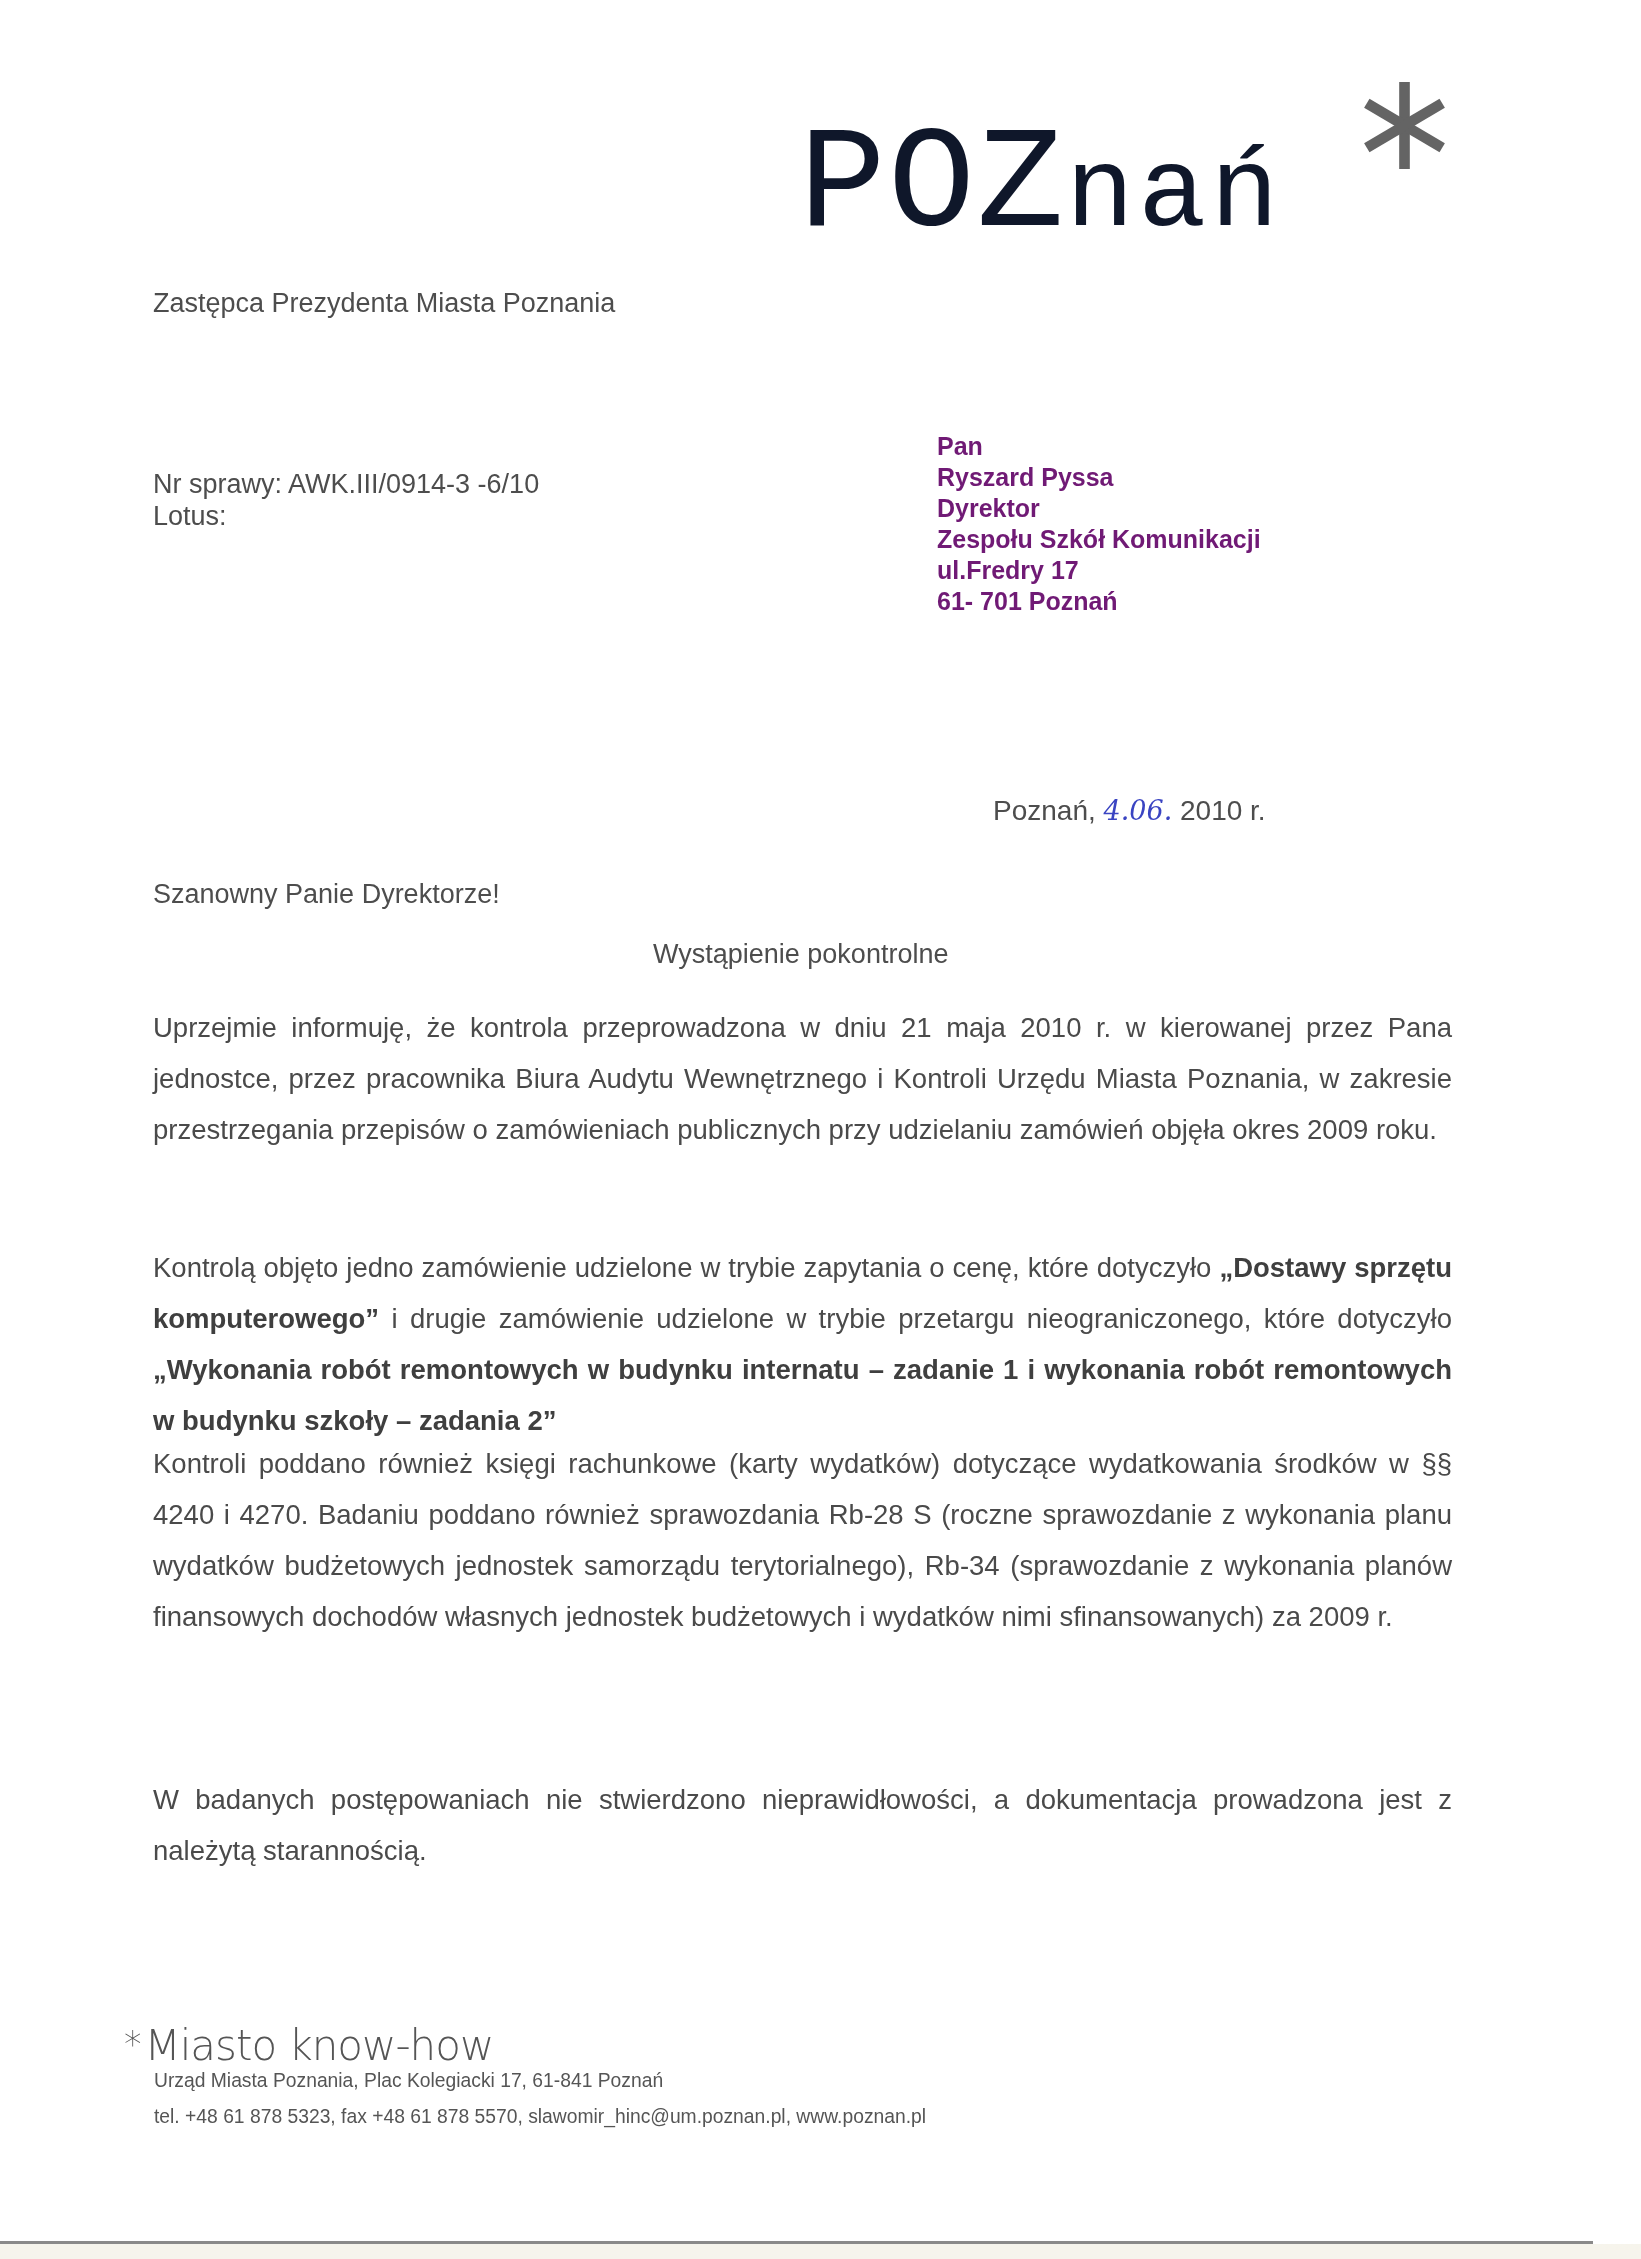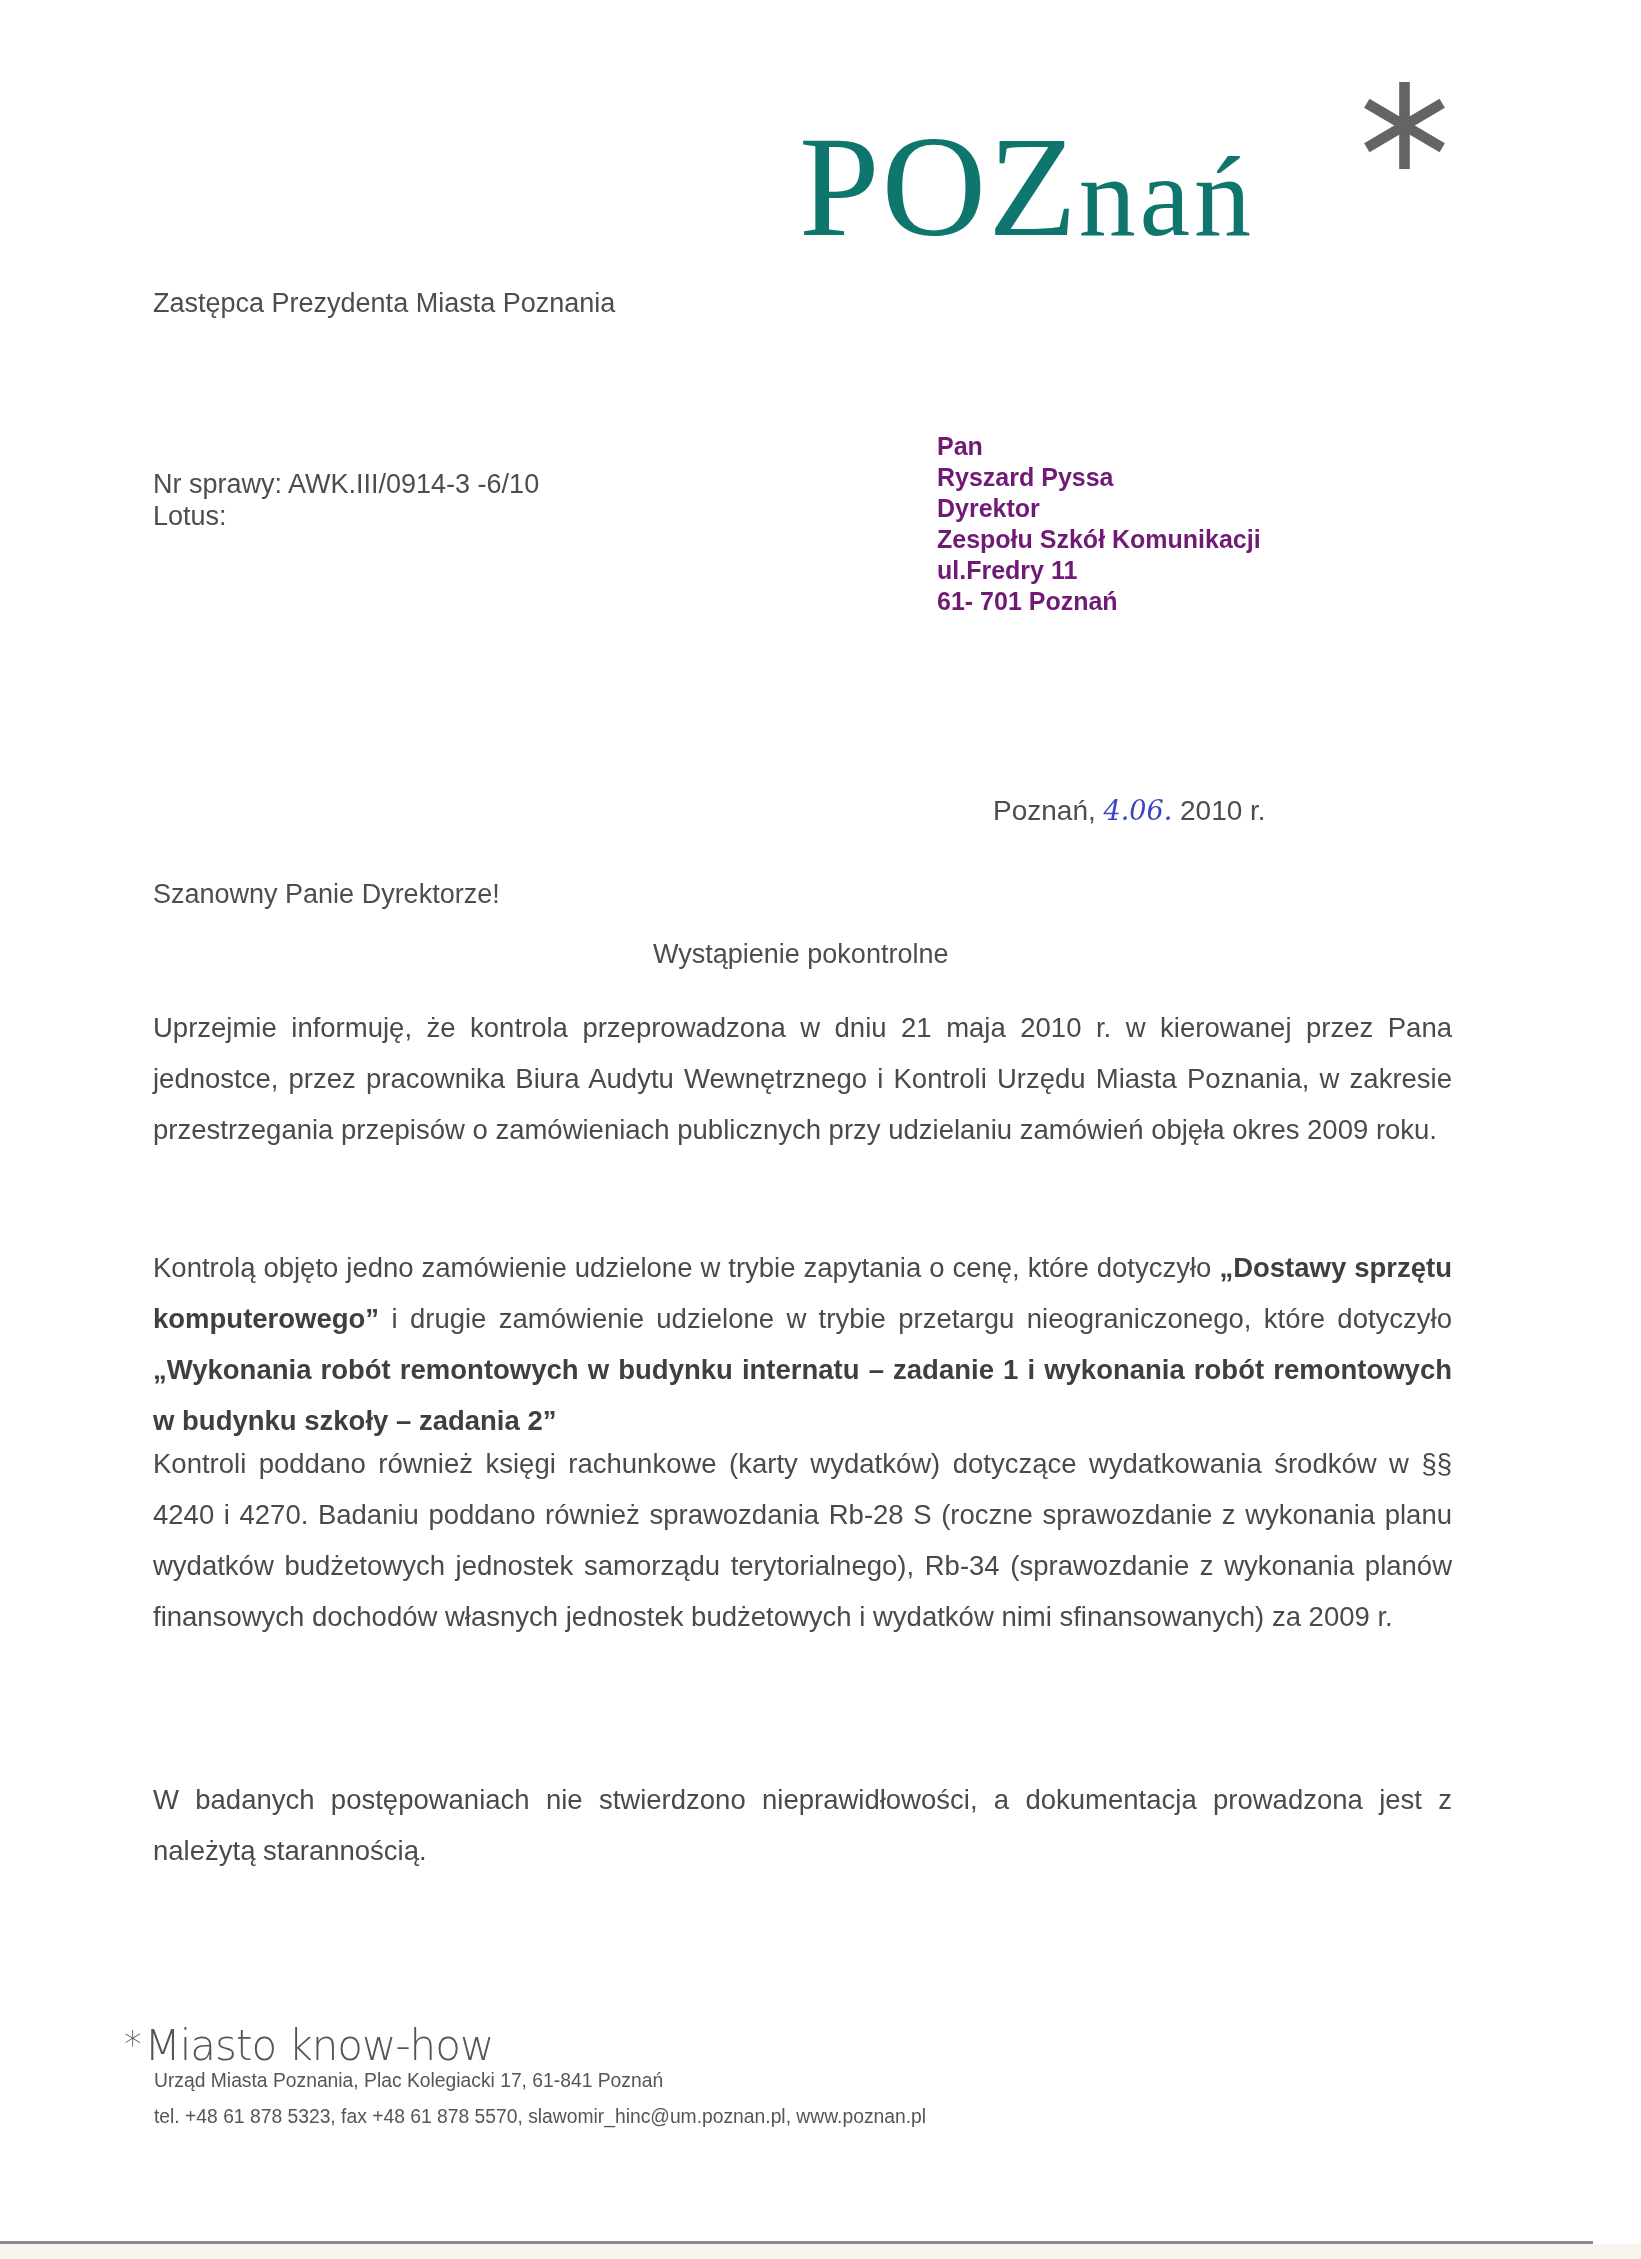--- a/index.html
+++ b/index.html
@@ -3,22 +3,22 @@
 <meta charset="utf-8">
 <style>
   html, body { margin: 0; padding: 0; }
   body {
     width: 1641px; height: 2259px; background: #ffffff; position: relative; overflow: hidden;
     font-family: "Liberation Sans", sans-serif; color: #4a4a4a;
   }
   .abs { position: absolute; }
   
   .logo {
-    left: 799px; top: 114px; font-family: Liberation Serif, serif; font-size: 145px;
-    color: #0f766e; letter-spacing: 1.9px; line-height: 1; white-space: nowrap;
+    left: 799px; top: 114px; font-family: Liberation Mono, monospace; font-size: 145px;
+    color: #0f172a; letter-spacing: 1.9px; line-height: 1; white-space: nowrap;
   }
   .logo .lower { font-size: 114px; letter-spacing: 3.9px; }
   .logo-star { left: 1361px; top: 82px; width: 87px; height: 87px; }
   .sender { left: 153px; top: 288px; font-size: 27px; color: #4d4d4d; }
   .ref { left: 153px; top: 468px; font-size: 27px; line-height: 32px; color: #4d4d4d; }
   .recipient {
     left: 937px; top: 431px; font-size: 25px; line-height: 31px; font-weight: bold; color: #701a75;
   }
   .date { left: 993px; top: 795px; font-size: 28px; color: #4d4d4d; white-space: nowrap; }
   .date .hand { color: #3a44c2; font-style: italic; font-family: "DejaVu Serif", serif; font-size: 27px; }
@@ -64,21 +64,21 @@
 <div class="abs ref">
   <div>Nr sprawy: AWK.III/0914-3 -6/10</div>
   <div>Lotus:</div>
 </div>
 
 <div class="abs recipient">
   <div>Pan</div>
   <div>Ryszard Pyssa</div>
   <div>Dyrektor</div>
   <div>Zespołu Szkół Komunikacji</div>
-  <div>ul.Fredry 11</div>
+  <div>ul.Fredry 17</div>
   <div>61- 701 Poznań</div>
 </div>
 
 <div class="abs date">
   <span>Poznań,</span>
   <span class="hand" style="color: rgb(58, 68, 194);">4.06.</span>
   <span>2010 r.</span>
 </div>
 
 <div class="abs greeting">Szanowny Panie Dyrektorze!</div>

